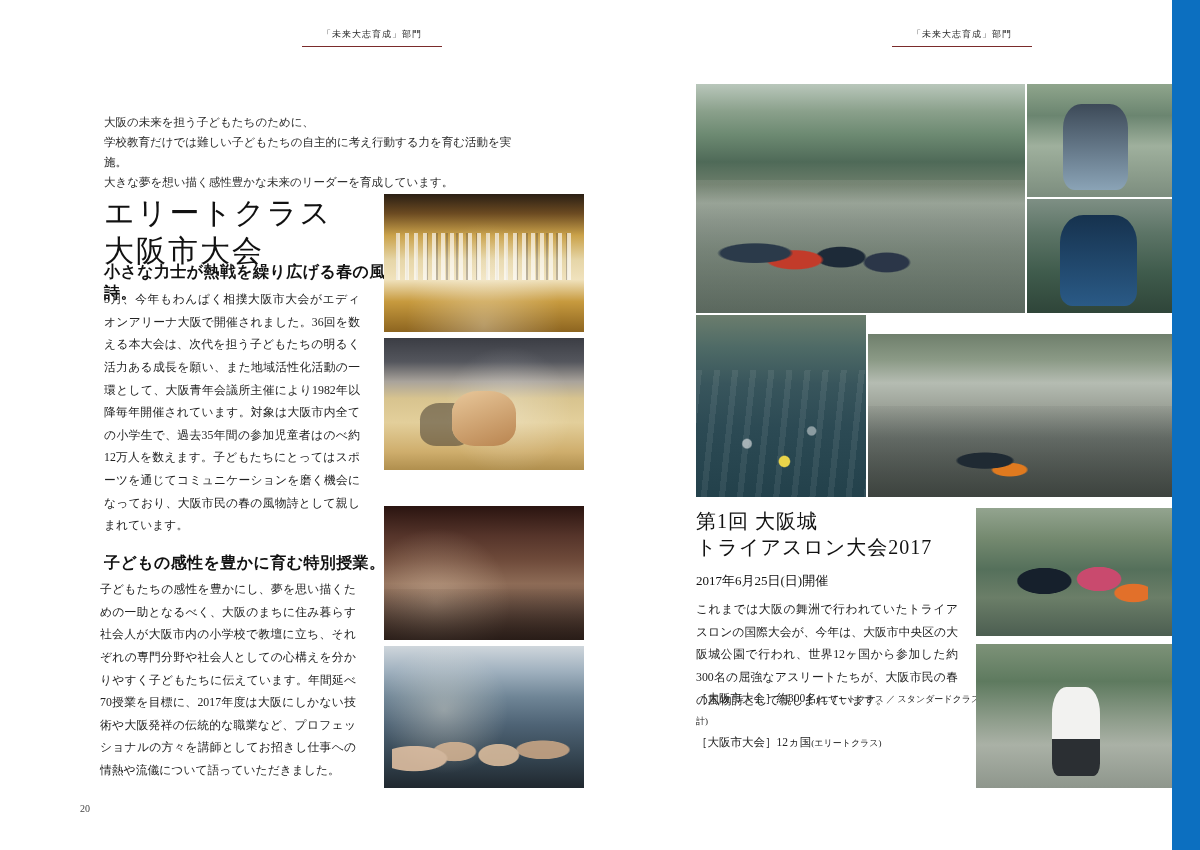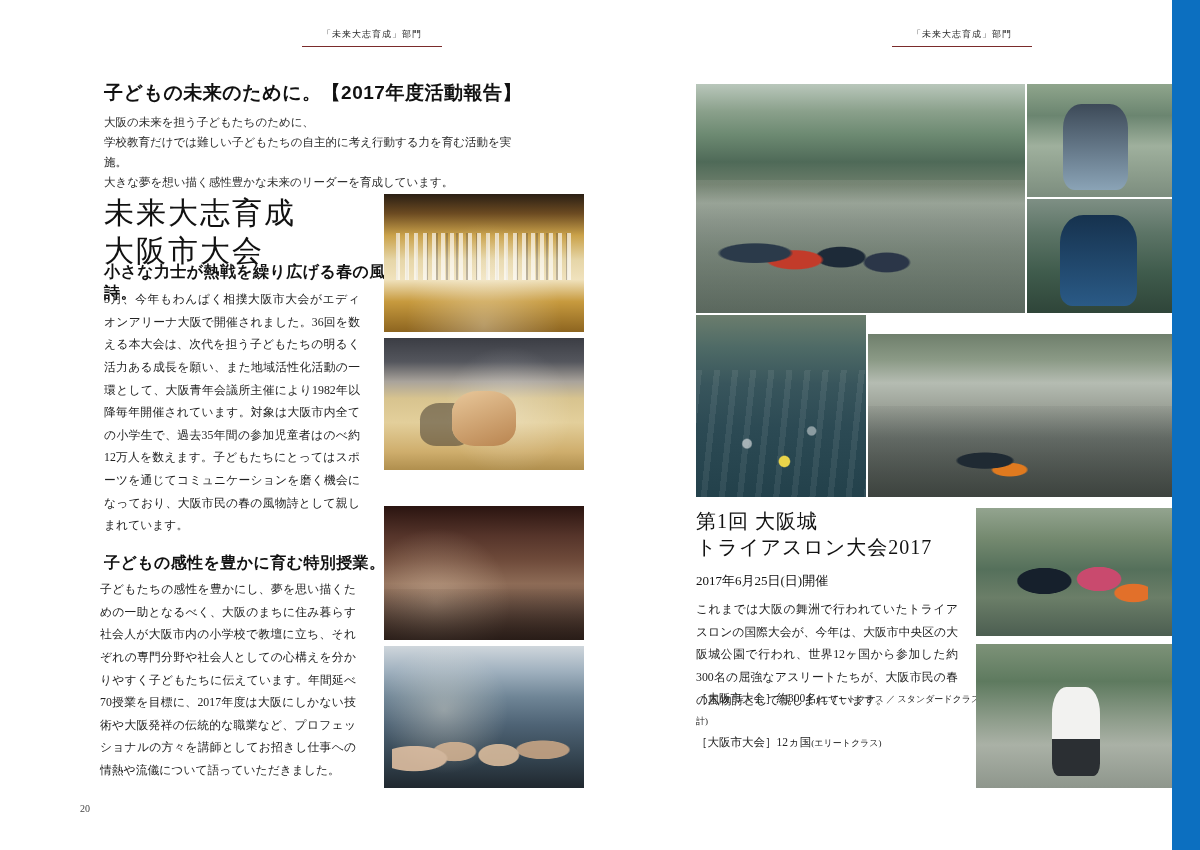--- a/index.html
+++ b/index.html
@@ -322,26 +322,25 @@
 
 <div class="page">
   <div class="sheet">
 
     <div class="runhead left">「未来大志育成」部門</div>
     <div class="runhead right">「未来大志育成」部門</div>
 
     <div class="folio left">20</div>
     <div class="folio right">21</div>
 
-    <div class="lead-title">子どもの未来のために。【2017年度活動報告】</div>
     <div class="lead-body" style="white-space: pre-line;">大阪の未来を担う子どもたちのために、
 学校教育だけでは難しい子どもたちの自主的に考え行動する力を育む活動を実施。
 大きな夢を想い描く感性豊かな未来のリーダーを育成しています。</div>
 
-    <div class="sec-title" style="left:64px; top:194px; width:290px; white-space: pre-line;">未来大志育成
+    <div class="sec-title" style="left:64px; top:194px; width:290px; white-space: pre-line;">エリートクラス
 大阪市大会</div>
     <div class="sec-sub" style="left:64px; top:262px; width:300px;">小さな力士が熱戦を繰り広げる春の風物詩。</div>
     <div class="sec-body" style="left:64px; top:288px; width:256px;">5月、今年もわんぱく相撲大阪市大会がエディオンアリーナ大阪で開催されました。36回を数える本大会は、次代を担う子どもたちの明るく活力ある成長を願い、また地域活性化活動の一環として、大阪青年会議所主催により1982年以降毎年開催されています。対象は大阪市内全ての小学生で、過去35年間の参加児童者はのべ約12万人を数えます。子どもたちにとってはスポーツを通じてコミュニケーションを磨く機会になっており、大阪市民の春の風物詩として親しまれています。</div>
 
     <div class="photo p-sumo-group" style="left:344px; top:194px; width:200px; height:138px;">
       <div class="ph-inner"></div>
 
     </div>
     <div class="photo p-sumo-match" style="left:344px; top:338px; width:200px; height:132px;">
       <div class="ph-inner"></div>

